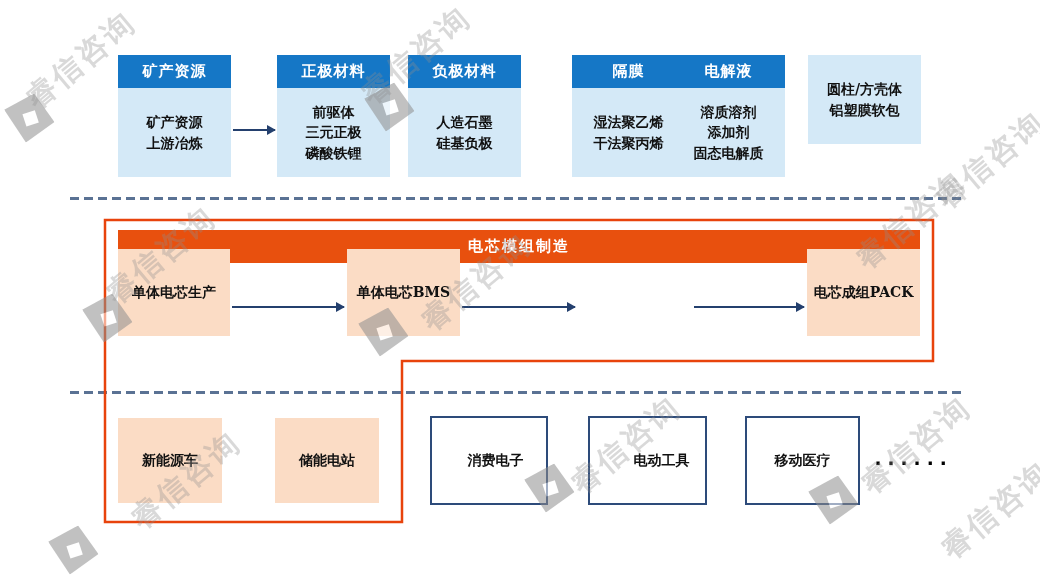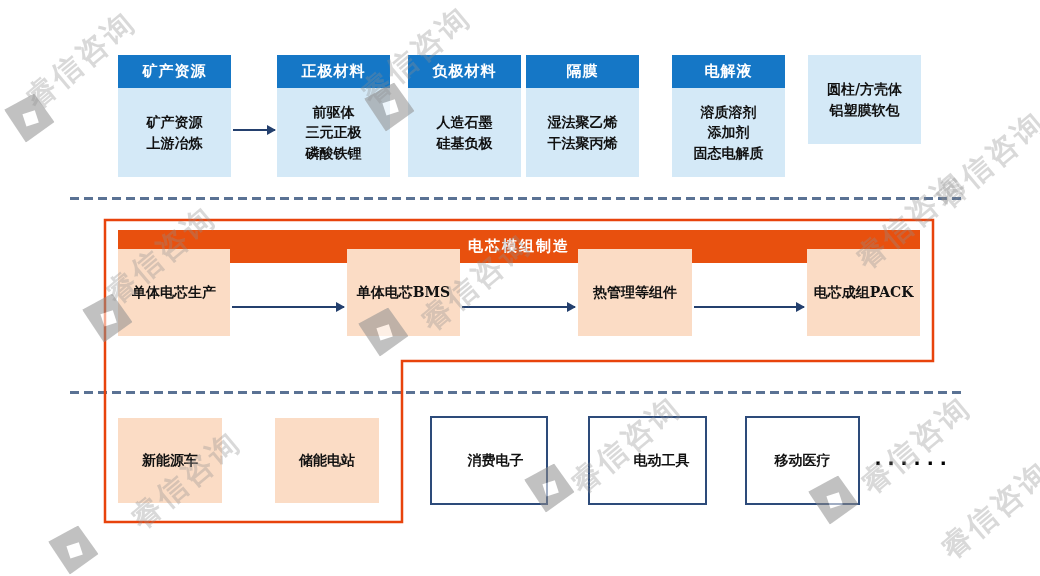--- a/index.html
+++ b/index.html
@@ -145,21 +145,21 @@
   </div>
 
   <div class="col" style="left:408px;top:55px;">
     <div class="col-header">负极材料</div>
     <div class="col-body">
       <div>人造石墨</div>
       <div>硅基负极</div>
     </div>
   </div>
 
-  <div class="col" style="left:526px;top:55px;">
+  <div class="col" style="left:572px;top:55px;">
     <div class="col-header">隔膜</div>
     <div class="col-body">
       <div>湿法聚乙烯</div>
       <div>干法聚丙烯</div>
     </div>
   </div>
 
   <div class="col" style="left:672px;top:55px;">
     <div class="col-header">电解液</div>
     <div class="col-body">
@@ -184,24 +184,20 @@
   <div class="mid-bar">电芯模组制造</div>
 
   <div class="step" style="left:118px;width:112px;">
     <div>单体电芯</div>
     <div>生产</div>
   </div>
   <div class="step" style="left:347px;width:113px;">
     <div>单体电芯</div>
     <div>BMS</div>
   </div>
-  <div class="step" style="left:578px;width:114px;">
-    <div>热管理</div>
-    <div>等组件</div>
-  </div>
   <div class="step" style="left:807px;width:113px;">
     <div>电芯成组</div>
     <div>PACK</div>
   </div>
 
   <div class="arrow" style="left:232px;top:306px;width:112px;"></div>
   <div class="arrow" style="left:462px;top:306px;width:113px;"></div>
   <div class="arrow" style="left:694px;top:306px;width:110px;"></div>
 
   <svg class="outline-svg" width="1040" height="576">

